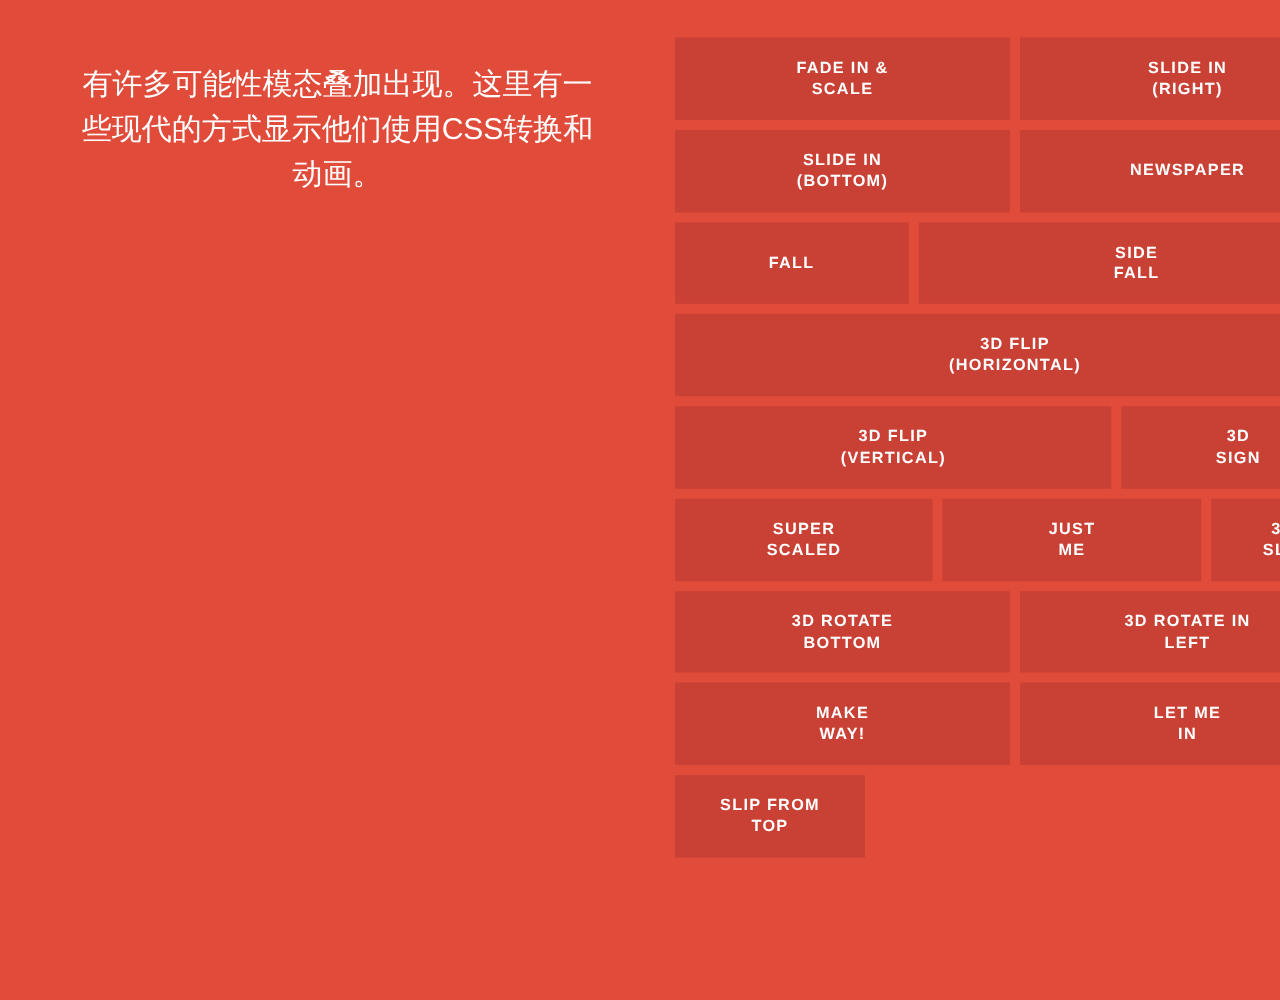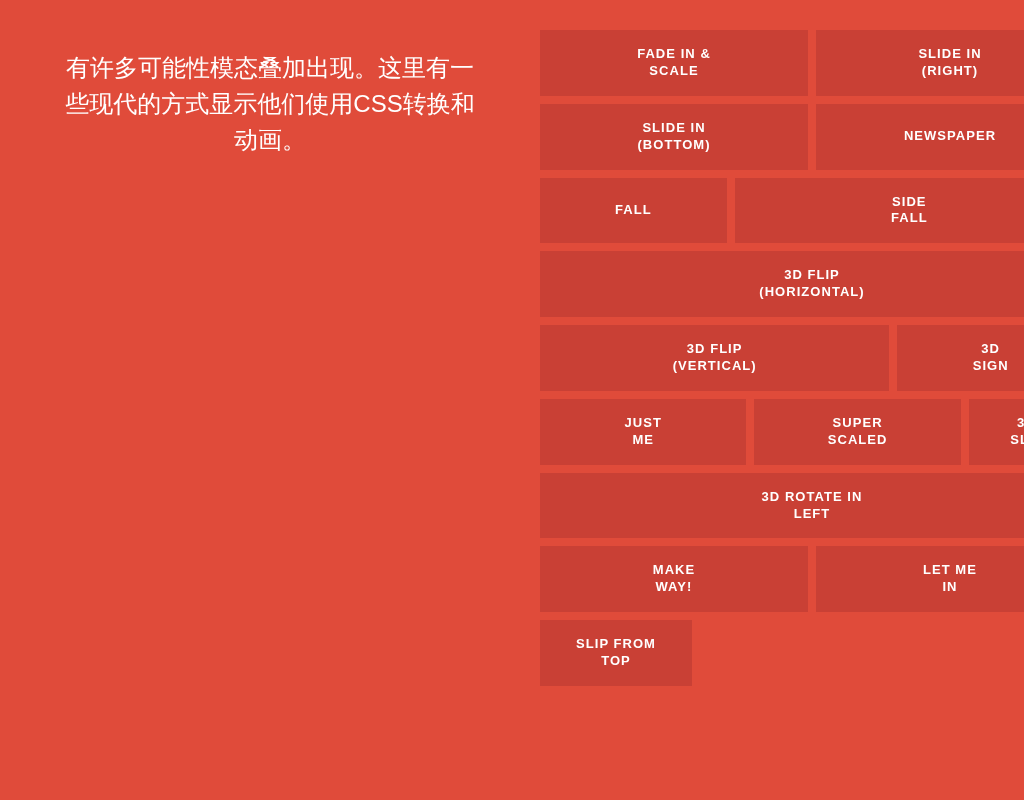--- a/index.html
+++ b/index.html
@@ -106,26 +106,27 @@
     <div class="btn-row">
       <button class="btn" style="flex: 1;">3D FLIP<br>(HORIZONTAL)</button>
     </div>
 
     <div class="btn-row">
       <button class="btn btn-wide">3D FLIP<br>(VERTICAL)</button>
       <button class="btn btn-narrow">3D<br>SIGN</button>
     </div>
 
     <div class="btn-row">
+      <button class="btn btn-wide">SUPER<br>SCALED</button>
       <button class="btn btn-wide">JUST<br>ME</button>
-      <button class="btn btn-wide">SUPER<br>SCALED</button>
       <button class="btn btn-narrow">3D<br>SLIT</button>
     </div>
 
     <div class="btn-row">
+      <button class="btn btn-wide">3D ROTATE<br>BOTTOM</button>
       <button class="btn btn-wide">3D ROTATE IN<br>LEFT</button>
     </div>
 
     <div class="btn-row">
       <button class="btn btn-wide">MAKE<br>WAY!</button>
       <button class="btn btn-wide">LET ME<br>IN</button>
     </div>
 
     <div class="btn-row">
       <button class="btn" style="flex: 0 0 152px; text-align: center;">SLIP FROM<br>TOP</button>

